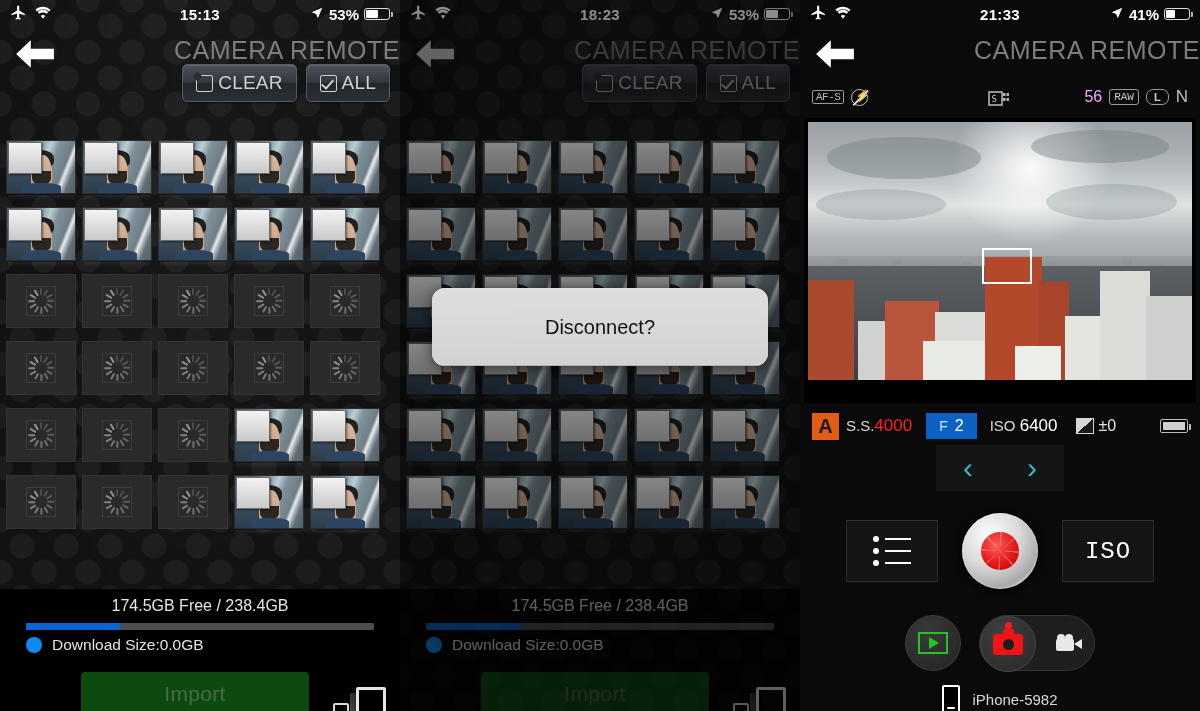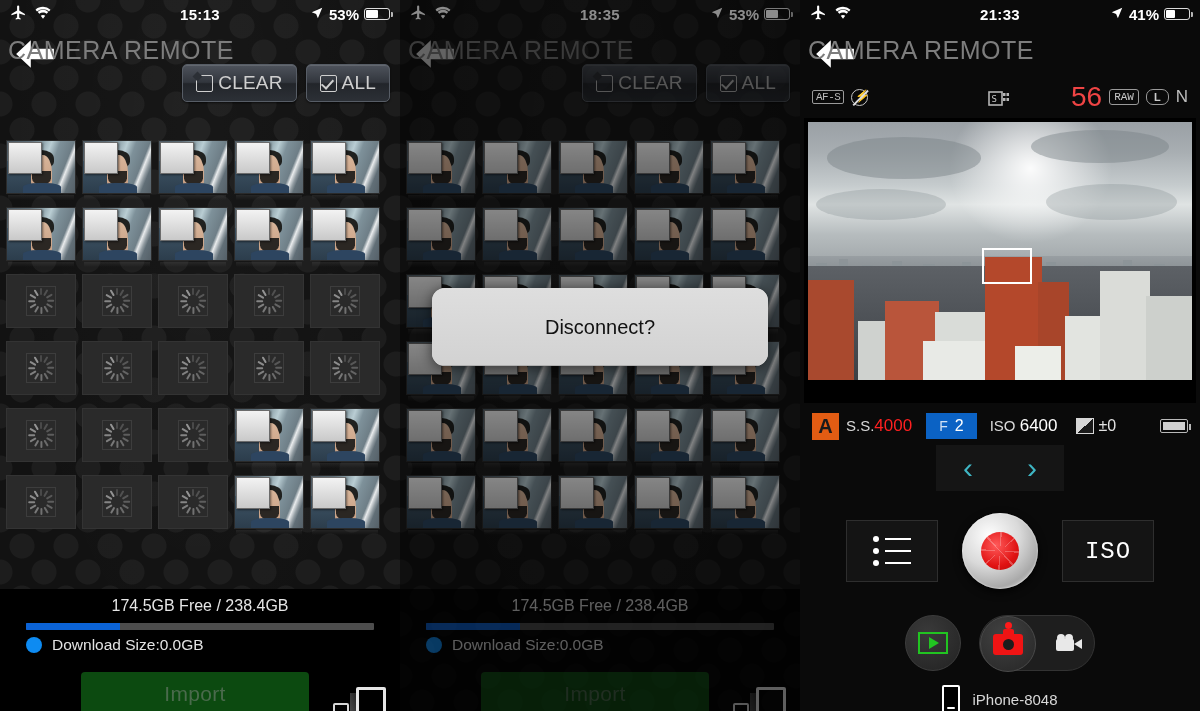--- a/index.html
+++ b/index.html
@@ -42,21 +42,21 @@
   .batt::after { content:""; position:absolute; right:-4px; top:3px; width:2px;
                  height:5px; background:rgba(255,255,255,.7); border-radius:0 1px 1px 0; }
   .batt i { position:absolute; left:1.3px; top:1.3px; bottom:1.3px; background:#fff;
             border-radius:1px; display:block; }
 
   
   .titlebar { position:relative; height:52px; z-index:5; }
   .back-arrow { position:absolute; left:12px; top:6px; width:46px; height:40px;
                 display:flex; align-items:center; justify-content:center; }
   .back-arrow svg { width:42px; height:34px; }
-  .app-title { position:absolute; left:8px; right:0; top:8px; text-align:left;
+  .app-title { position:absolute; left:1px; right:0; top:8px; text-align:right;
                font-size:25px; color:#7d7d7d; letter-spacing:0.5px; font-weight:300; }
 
   
   .hdr-buttons { position:absolute; right:10px; top:64px; display:flex; gap:9px; z-index:6; }
   .hdr-btn {
     display:flex; align-items:center; gap:5px; height:38px; padding:0 13px;
     border-radius:5px; color:#cfcfcf; font-size:19px; letter-spacing:.2px;
     background:linear-gradient(#4e535c,#32363d 48%,#22252a 52%,#2c3036);
     border:1px solid #575d66;
     box-shadow:0 1px 2px rgba(0,0,0,.6), inset 0 1px 0 rgba(255,255,255,.12);
@@ -145,21 +145,21 @@
     font-size:11px; letter-spacing:-.5px; font-family:"Liberation Mono", monospace;
     color:#bdbdbd; }
   .ci-circle { width:17px; height:17px; border:1.6px solid #c6c6c6; border-radius:50%;
     position:relative; display:inline-block; }
   .ci-circle::before { content:"\26A1"; position:absolute; left:2.5px; top:-1px;
     font-size:12px; color:#dcdcdc; }
   .ci-circle::after { content:""; position:absolute; left:-2px; top:7px; width:21px;
     height:1.6px; background:#dcdcdc; transform:rotate(-45deg); }
   .ci-mid { position:absolute; left:0; right:0; text-align:center; }
   .ci-right { margin-left:auto; display:flex; align-items:center; gap:7px; z-index:2; }
-  .ci-count { font-size:28px; color:#ef4444; }
+  .ci-count { font-size:16px; color:#f0abfc; }
   .ci-lbl { border:1.4px solid #9a9a9a; border-radius:3px; padding:1px 4px; font-size:11px;
     font-family:"Liberation Mono", monospace; color:#c9c9c9; }
   .ci-lsize { border:1.4px solid #9a9a9a; border-radius:7px; padding:1px 7px; font-size:11px;
     font-weight:bold; color:#c9c9c9; }
 
   .liveview { position:relative; margin:4px 4px 0 4px; height:285px; background:#000;
     overflow:hidden; z-index:4; }
   .lv-img { position:absolute; left:4px; right:4px; top:4px; height:258px; overflow:hidden; }
   .lv-sky { position:absolute; left:0; right:0; top:0; height:58%;
     background:linear-gradient(#9aa0a5 0%, #a8aeb2 20%, #c5cbcd 42%, #dfe3e3 55%, #b6bcbe 75%, #9ba1a4 100%); }
@@ -833,21 +833,21 @@
           <svg width="17" height="17" viewBox="0 0 24 24">
               <path fill="#fff" d="M21 16v-2l-8-5V3.5A1.5 1.5 0 0 0 11.5 2 1.5 1.5 0 0 0 10 3.5V9l-8 5v2l8-2.5V19l-2 1.5V22l3.5-1 3.5 1v-1.5L13 19v-5.5z"></path>
             </svg>
         </span>
         <span>
           <svg width="18" height="14" viewBox="0 0 24 18">
               <path fill="#fff" d="M12 16.5 15 12.8a4.6 4.6 0 0 0-6 0zM12 8.2c1.9 0 3.6.7 4.9 1.9l2.1-2.6A10.6 10.6 0 0 0 12 4.8c-2.7 0-5.2 1-7 2.7l2.1 2.6A7.2 7.2 0 0 1 12 8.2zM12 .8C8.2.8 4.7 2.2 2 4.5l2 2.4A12.6 12.6 0 0 1 12 4c3.1 0 6 1.1 8 2.9l2-2.4A15.5 15.5 0 0 0 12 .8z"></path>
             </svg>
         </span>
       </div>
-      <div class="sb-center">18:35</div>
+      <div class="sb-center">18:23</div>
       <div class="sb-right">
         <span>
           <svg width="14" height="14" viewBox="0 0 24 24">
               <path fill="#fff" d="M21 3 3 10.5l7.5 3L13.5 21z"></path>
             </svg>
         </span>
         <span>53%</span>
         <span class="batt">
             <i style="width: 11.66px;"></i>
           </span>
@@ -1452,16 +1452,16 @@
         </span>
         <span class="knob">
           <span class="cam-glyph"></span>
         </span>
         <span class="rec-dot"></span>
       </div>
     </div>
 
     <div class="dev-row">
       <span class="phone-glyph"></span>
-      <span class="dev-name">iPhone-8048</span>
+      <span class="dev-name">iPhone-5982</span>
     </div>
   </div>
 </div>
 
 </body></html>

